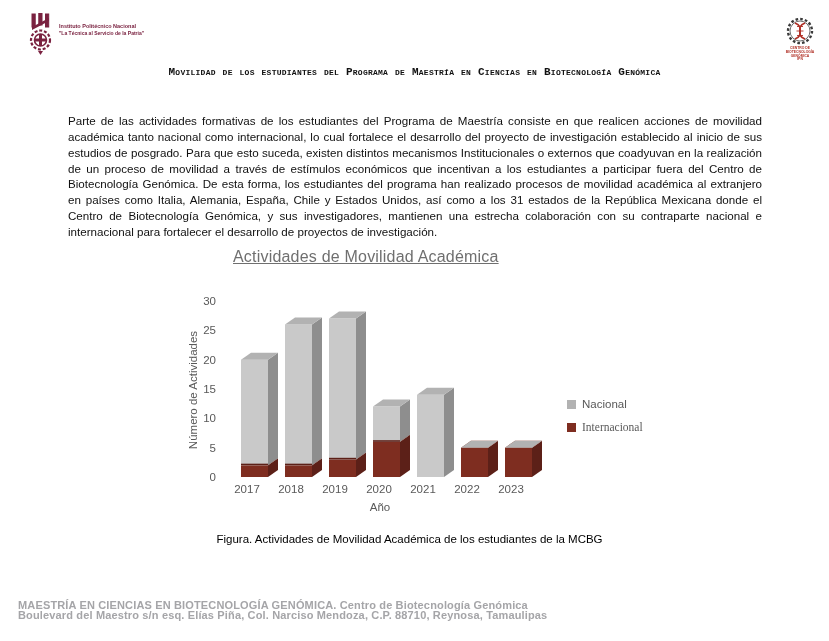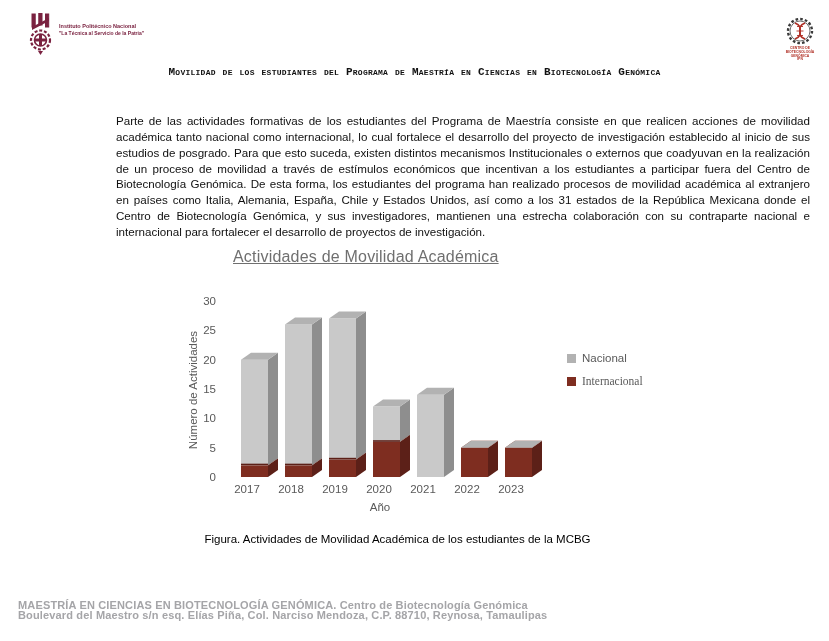--- a/index.html
+++ b/index.html
@@ -13,34 +13,34 @@
   #ipn-motto{font-size:5px;font-weight:bold;line-height:6px;}
   #cbg-block{position:absolute;left:778px;top:16px;width:44px;text-align:center;}
   #cbg-caption{margin-top:1px;color:#b03026;font-size:3.4px;font-weight:bold;line-height:3.8px;}
 
   
   #doc-title{position:absolute;left:0;top:66px;width:829px;text-align:center;
              font-size:11px;font-weight:bold;font-variant:small-caps;letter-spacing:.25px;color:#111;font-family:Liberation Mono, monospace;}
 
   
   #body-par{position:absolute;left:68px;top:113px;width:694px;text-align:justify;
-            font-size:11.6px;line-height:15.85px;color:#101010;margin-left:48px;}
+            font-size:11.6px;line-height:15.85px;color:#101010;}
 
   
   #chart-title{position:absolute;left:233px;top:248px;width:360px;
                font-size:16px;color:#6f6f6f;letter-spacing:.2px;text-decoration:underline;}
   #chart-svg{position:absolute;left:160px;top:280px;}
-  .legend-item{position:absolute;display:flex;align-items:center;gap:6px;height:12px;}
+  .legend-item{position:absolute;display:flex;align-items:center;gap:6px;height:12px;margin-top:46px;}
   .legend-swatch{width:9px;height:9px;display:inline-block;}
   .legend-label{font-size:11.5px;color:#595959;}
   #legend-nacional{left:567px;top:352px;}
   #legend-internacional{left:567px;top:375px;font-family:Liberation Serif, serif;}
 
   
-  #fig-caption{position:absolute;left:0;top:533px;width:795px;text-align:center;
+  #fig-caption{position:absolute;left:12px;top:533px;width:795px;text-align:center;
                font-size:11.5px;color:#000;}
   #footer{position:absolute;left:18px;top:601px;color:#a5a5a8;font-size:11px;
           font-weight:bold;line-height:9.6px;letter-spacing:.15px;}
 </style>
 </head>
 <body>
 
 <div id="page">
 
   <div id="ipn-block">

